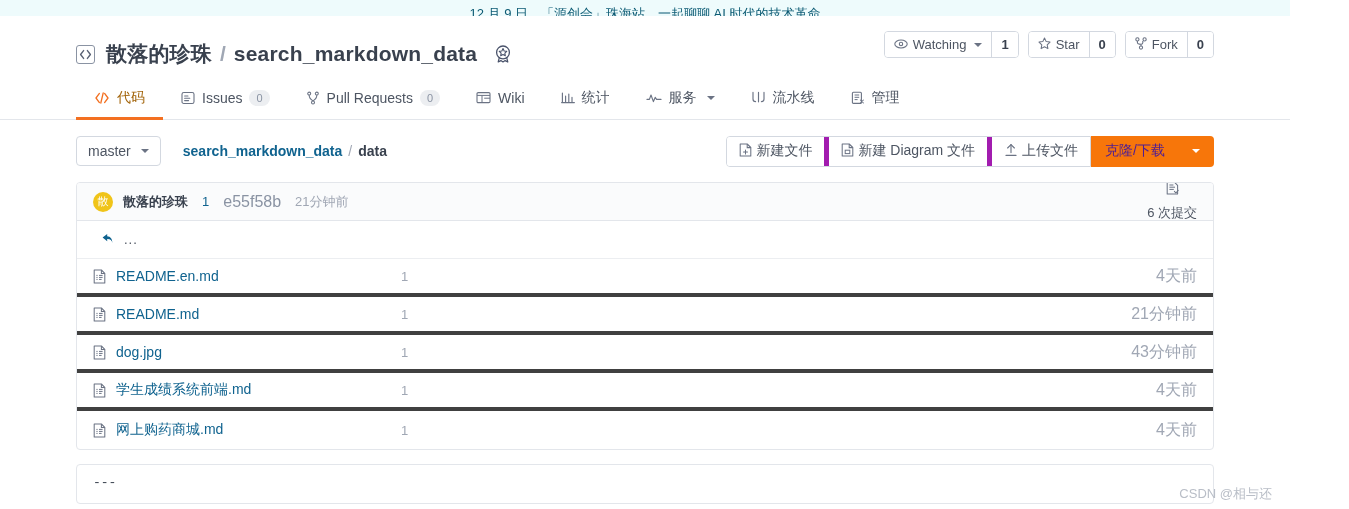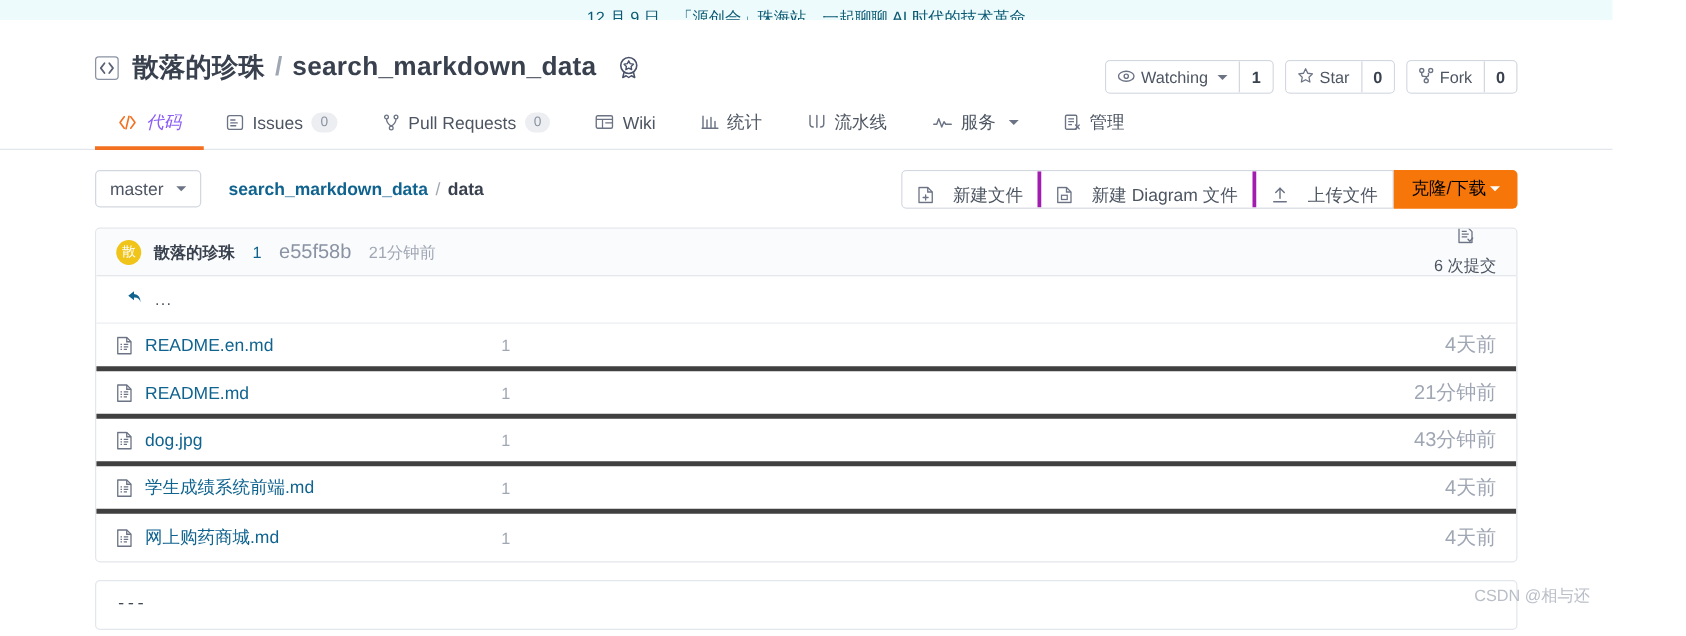--- a/index.html
+++ b/index.html
@@ -60,21 +60,21 @@
   }
   .repo-name {
     font-size: 21px; font-weight: bold; color: #39414e;
     letter-spacing: .2px;
   }
   .repo-badge-icon { margin-left: 16px; display: flex; align-items: center; }
 
   .repo-actions {
     position: absolute;
     right: 76px;
-    top: 48px;
+    top: 31px;
     display: flex;
     align-items: stretch;
     gap: 9px;
   }
   .btn-group {
     display: flex;
     border: 1px solid #d3d8e0;
     border-radius: 4px;
     overflow: hidden;
     height: 27px;
@@ -111,21 +111,21 @@
   }
   .nav-tab {
     display: flex; align-items: center; gap: 7px;
     padding: 0 18px;
     font-size: 14px;
     color: #4d5562;
     border-bottom: 3px solid transparent;
     margin-bottom: -1px;
     white-space: nowrap;
   }
-  .nav-tab.active { color: #8b5cf6; border-bottom-color: #f37021; font-weight: normal; font-style: italic; }
+  .nav-tab.active { color: #a16207; border-bottom-color: #f37021; font-weight: normal; }
   .nav-tab .badge {
     background: #eceef1;
     color: #8a93a3;
     border-radius: 9px;
     font-size: 11px;
     padding: 1px 7px;
     line-height: 14px;
   }
   .nav-tab .ico { display: flex; align-items: center; }
 
@@ -165,32 +165,32 @@
   }
   .file-btn-group {
     display: flex;
     border: 1px solid #d3d8e0;
     border-radius: 4px 0 0 4px;
     overflow: hidden;
     height: 31px;
     background: #fff;
   }
   .file-btn {
-    display: flex; align-items: flex-end; gap: 15px;
+    display: flex; align-items: center; gap: 4px;
     padding: 0 12px;
     font-size: 14px;
     color: #4d5562;
     background: #fff;
     white-space: nowrap;
   }
-  .file-btn + .file-btn { border-left: 3px solid #a21caf; }
+  .file-btn + .file-btn { border-left: 5px solid #a21caf; }
   .clone-btn {
-    display: flex; align-items: center; gap: 0;
+    display: flex; align-items: center; gap: 24px;
     background: #f7760a;
-    color: #000000;
+    color: #4c1d95;
     font-size: 14px;
     height: 31px;
     padding: 0 14px;
     border-radius: 0 4px 4px 0;
     white-space: nowrap;
   }
   .clone-btn .caret { border-top-color: #fff; }
 
   
   .file-table {
@@ -259,21 +259,21 @@
     font-family: "Liberation Mono", "DejaVu Sans Mono", monospace;
     font-size: 13px;
     color: #39414e;
     overflow: hidden;
   }
 
   
   .watermark {
     position: absolute;
     right: 18px;
-    bottom: 23px;
+    bottom: 6px;
     font-size: 13px;
     color: #b9bec7;
     white-space: nowrap;
     text-align: center;
   }
 </style>
 </head>
 <body>
 
 <div class="page">
@@ -395,35 +395,35 @@
         <span class="ico">
           <svg width="14" height="13" viewBox="0 0 14 13">
             <path d="M1.4 2 v9 M4.6 5 v6 M7.8 3 v8 M11 6.2 v4.8 M.6 11.6 h12.8" stroke="#6b7384" stroke-width="1.15" stroke-linecap="round" fill="none"></path>
           </svg>
         </span>
         <span>统计</span>
       </div>
 
       <div class="nav-tab">
         <span class="ico">
+          <svg width="16" height="12" viewBox="0 0 16 12">
+            <path d="M1 7.4 L3.4 7.4 L5 3 L7.4 9.6 L9.2 5.4 L10.6 7.4 L15 7.4" fill="none" stroke="#6b7384" stroke-width="1.15" stroke-linecap="round" stroke-linejoin="round"></path>
+          </svg>
+        </span>
+        <span>服务</span>
+        <i class="caret"></i>
+      </div>
+
+      <div class="nav-tab">
+        <span class="ico">
           <svg width="15" height="13" viewBox="0 0 15 13">
             <path d="M2 1.4 v6.6 q0 2.6 2.6 2.6 M7.5 1.4 v9.4 M13 1.4 v6.6 q0 2.6 -2.6 2.6" fill="none" stroke="#6b7384" stroke-width="1.15" stroke-linecap="round"></path>
           </svg>
         </span>
         <span>流水线</span>
-      </div>
-
-      <div class="nav-tab">
-        <span class="ico">
-          <svg width="16" height="12" viewBox="0 0 16 12">
-            <path d="M1 7.4 L3.4 7.4 L5 3 L7.4 9.6 L9.2 5.4 L10.6 7.4 L15 7.4" fill="none" stroke="#6b7384" stroke-width="1.15" stroke-linecap="round" stroke-linejoin="round"></path>
-          </svg>
-        </span>
-        <span>服务</span>
-        <i class="caret"></i>
       </div>
 
       <div class="nav-tab">
         <span class="ico">
           <svg width="14" height="14" viewBox="0 0 14 14">
             <rect x="1.4" y="1.2" width="9" height="11.2" rx="1" fill="none" stroke="#6b7384" stroke-width="1.1"></rect>
             <path d="M3.6 4 h4.6 M3.6 6.3 h4.6 M3.6 8.6 h3" stroke="#6b7384" stroke-width="1"></path>
             <path d="M9.4 9 l3 3 M12.4 9 l-3 3" stroke="#6b7384" stroke-width="1.05" stroke-linecap="round"></path>
           </svg>
         </span>

